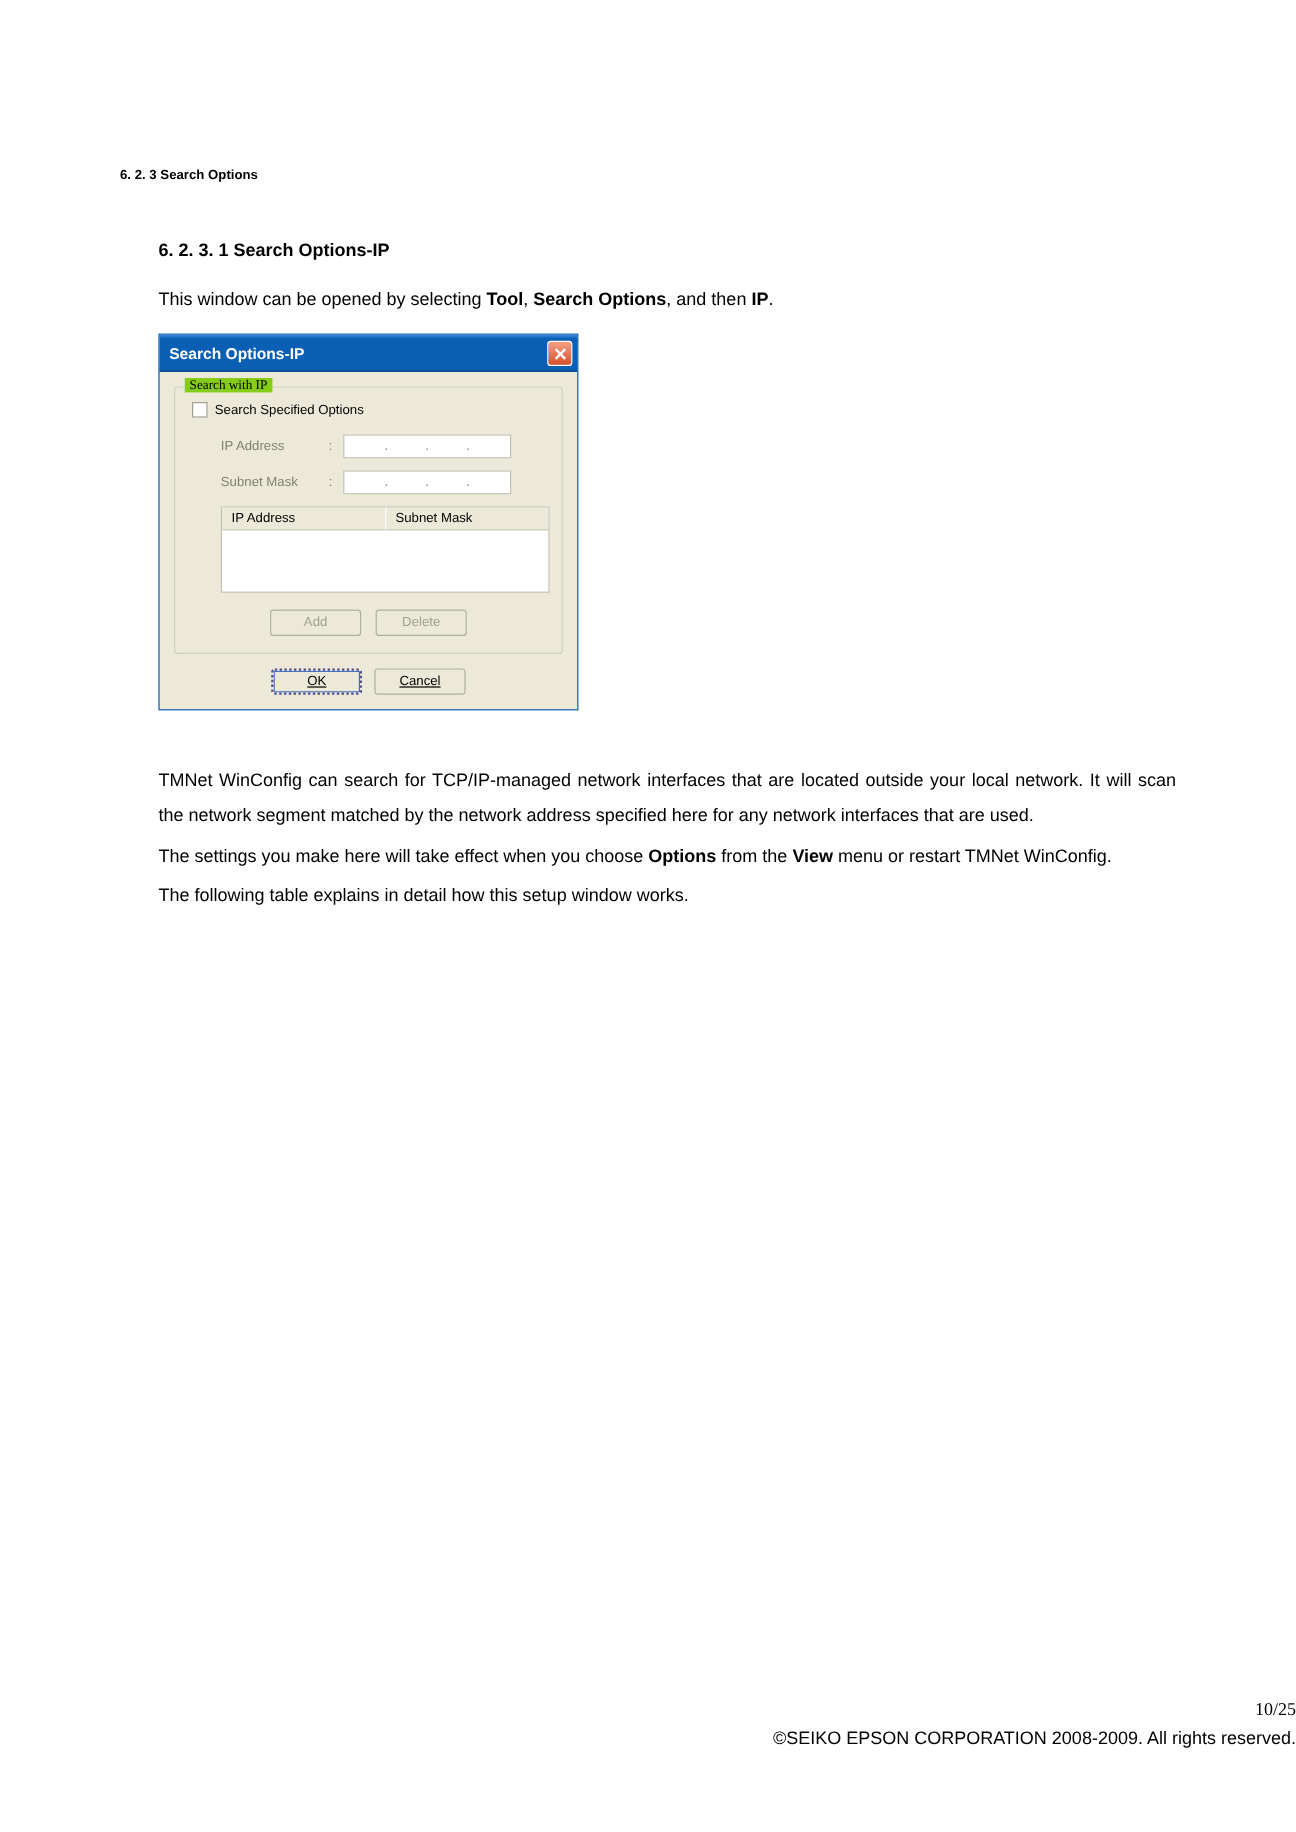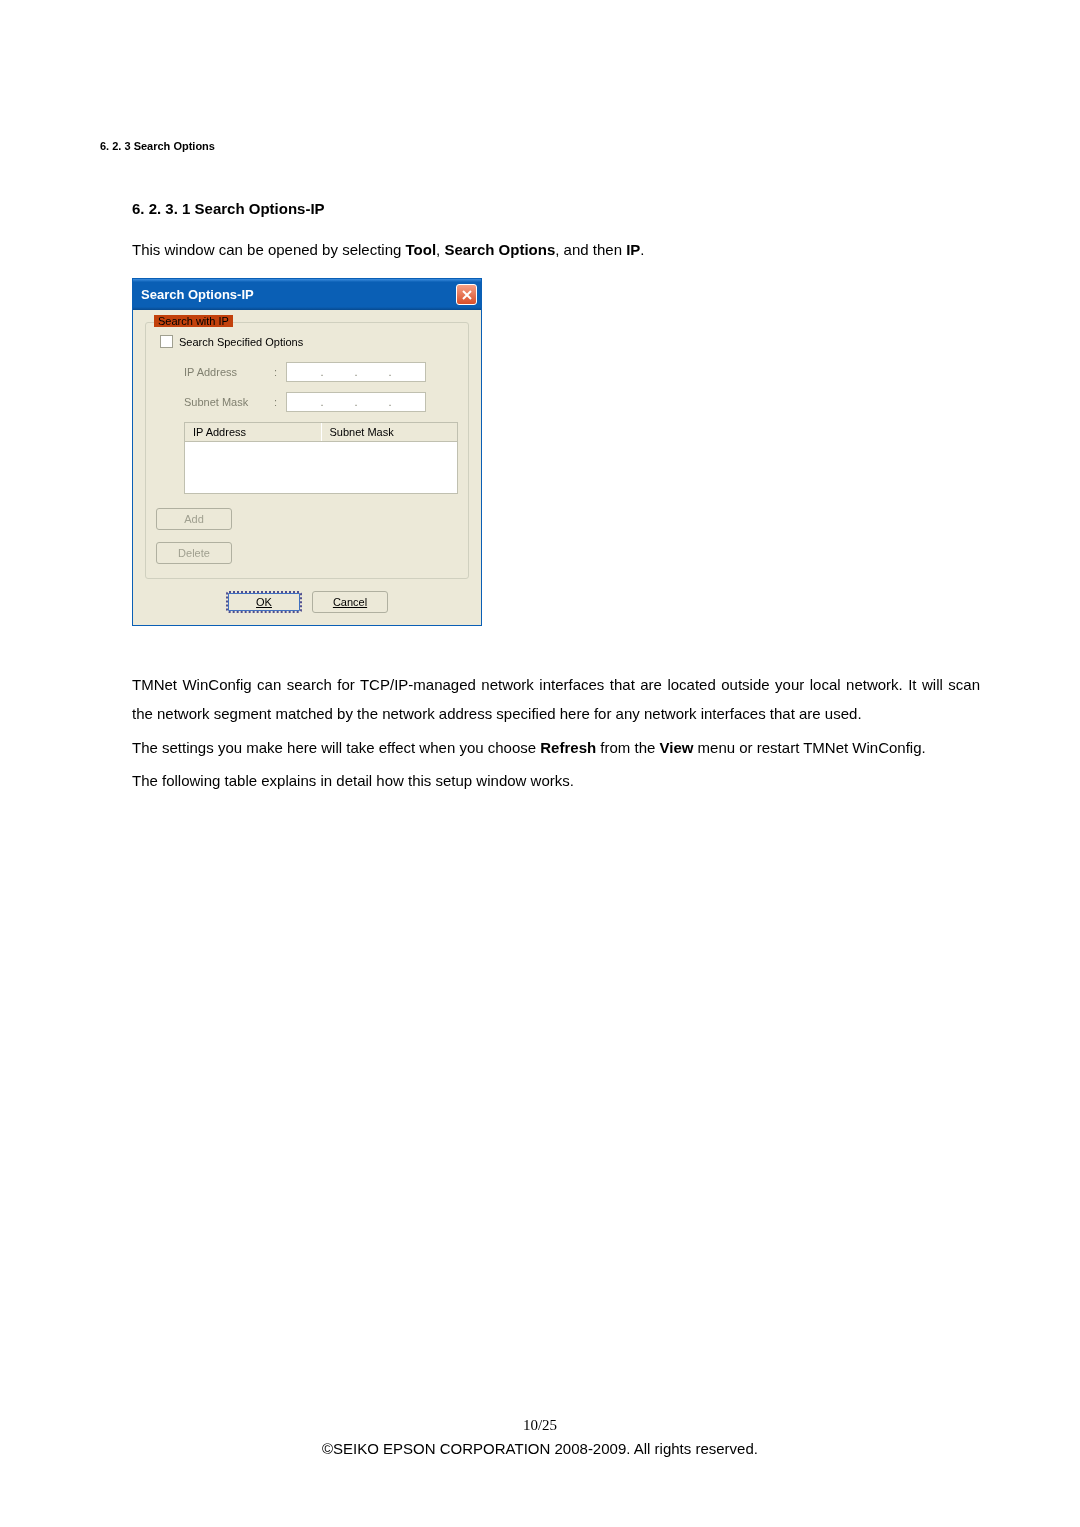--- a/index.html
+++ b/index.html
@@ -72,23 +72,24 @@
       border: 1px solid #d0d0bf;
       border-radius: 3px;
       padding: 12px 10px 14px 10px;
       position: relative;
       margin-bottom: 12px;
     }
     .groupbox-title {
       position: absolute;
       top: -8px;
       left: 8px;
-      background: #c2410c;
+      background: #84cc16;
       padding: 0 4px;
       font-size: 11px;
+      font-family: Liberation Serif, serif;
     }
     .checkbox-row {
       display: flex;
       align-items: center;
       margin-bottom: 14px;
       margin-left: 4px;
     }
     .checkbox-box {
       width: 13px;
       height: 13px;
@@ -138,21 +139,20 @@
       padding: 3px 8px;
       background: #ece9d8;
       border-right: 1px solid #fff;
       font-size: 11px;
     }
     .table-header-cell:last-child { border-right: none; }
     .button-row {
       display: flex;
       justify-content: center;
       gap: 12px;
-      flex-direction: column;
     }
     .dlg-button {
       width: 76px;
       height: 22px;
       background: #ece9d8;
       border: 1px solid #b0b0a0;
       border-radius: 3px;
       font-size: 11px;
       color: #a0a090;
     }
@@ -169,21 +169,21 @@
       margin-left: 32px;
       line-height: 1.95;
       text-align: justify;
       margin-bottom: 4px;
     }
     .footer {
       position: absolute;
       bottom: 70px;
       left: 0;
       width: 100%;
-      text-align: center;
+      text-align: right;
       font-size: 15px;
     }
     .footer-pagenum { margin-bottom: 6px; font-family: "Times New Roman", serif; }
     b { font-weight: bold; }
   </style>
 </head>
 <body>
 
 <div class="section-heading">
   <span>6. 2. 3</span>
@@ -256,20 +256,20 @@
       <div class="bottom-buttons">
         <button class="dlg-button enabled default">OK</button>
         <button class="dlg-button enabled">Cancel</button>
       </div>
     </div>
   </div>
 </div>
 
 <div class="para">TMNet WinConfig can search for TCP/IP-managed network interfaces that are located outside your local network. It will scan the network segment matched by the network address specified here for any network interfaces that are used.</div>
 <div class="para">
-  <span>The settings you make here will take effect when you choose </span><b>Refresh</b><span> from the </span><b>View</b><span> menu or restart TMNet WinConfig.</span>
+  <span>The settings you make here will take effect when you choose </span><b>Options</b><span> from the </span><b>View</b><span> menu or restart TMNet WinConfig.</span>
 </div>
 <div class="para">The following table explains in detail how this setup window works.</div>
 
 <div class="footer">
   <div class="footer-pagenum">10/25</div>
   <div>©SEIKO EPSON CORPORATION 2008-2009. All rights reserved.</div>
 </div>
 
 </body></html>

